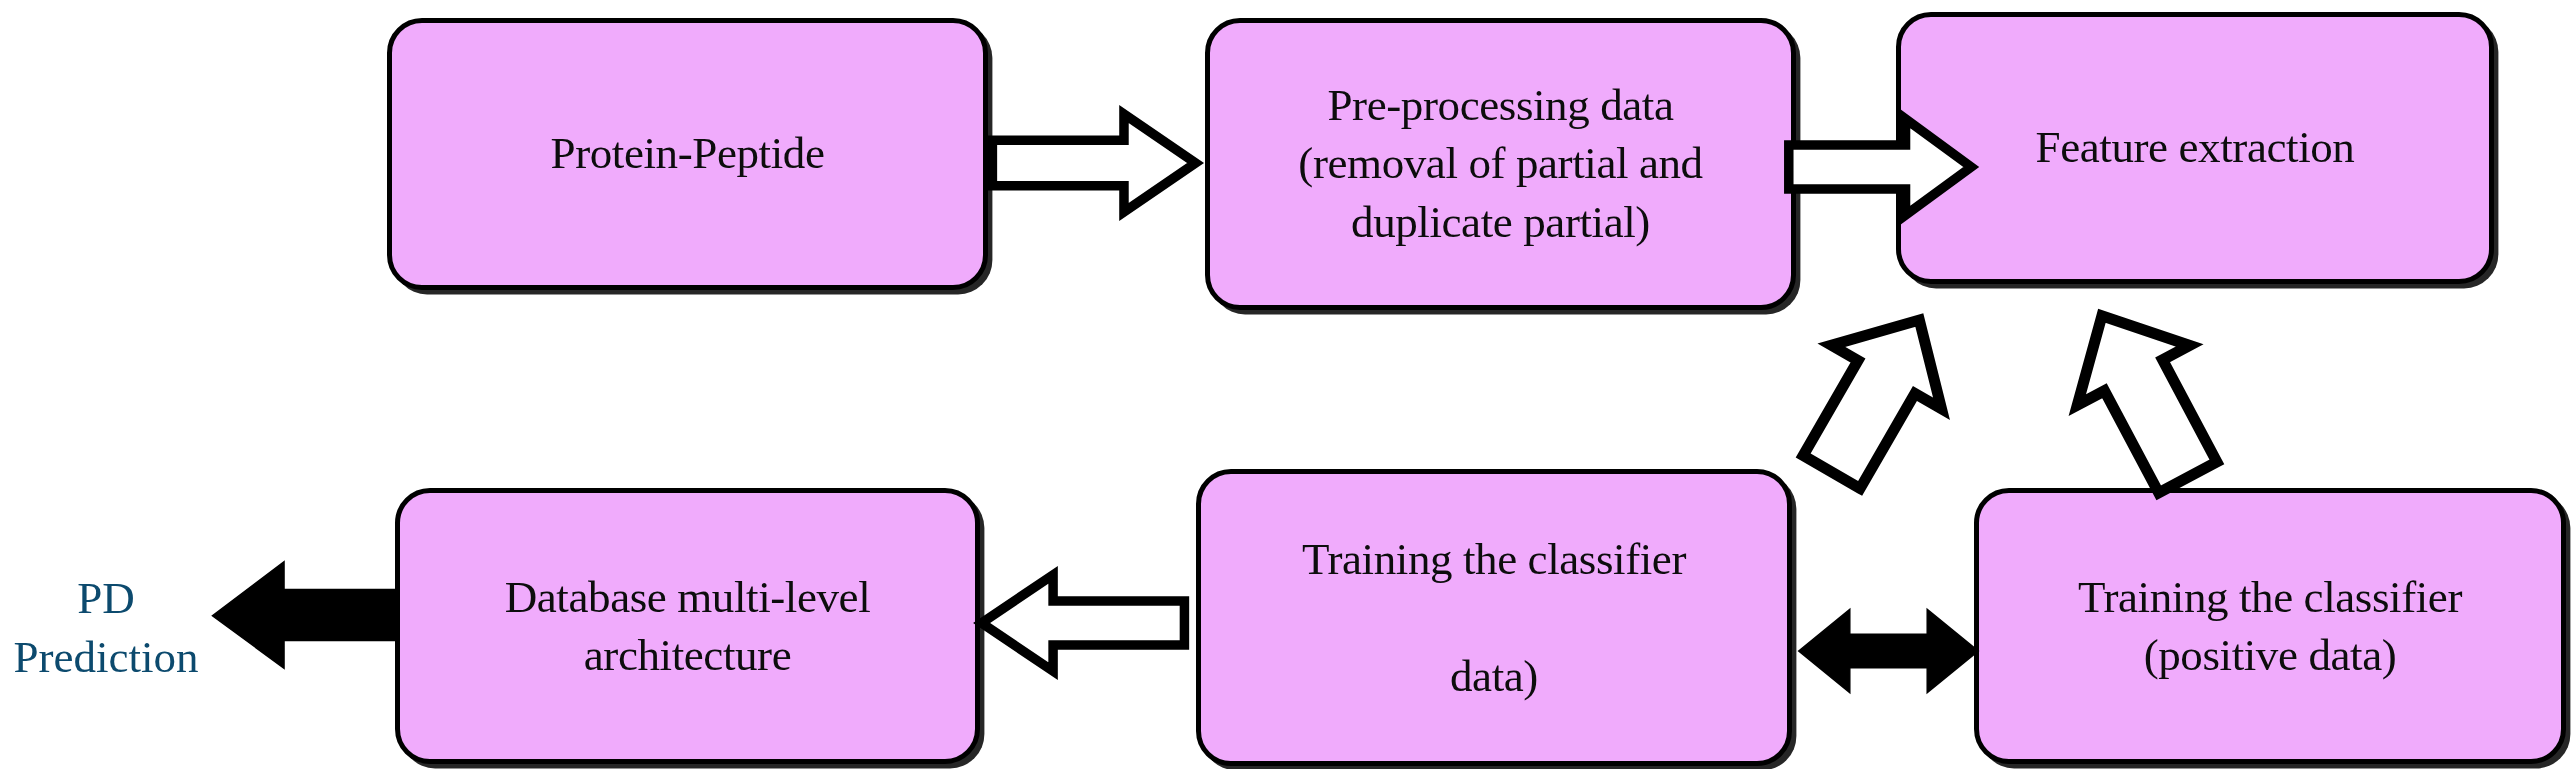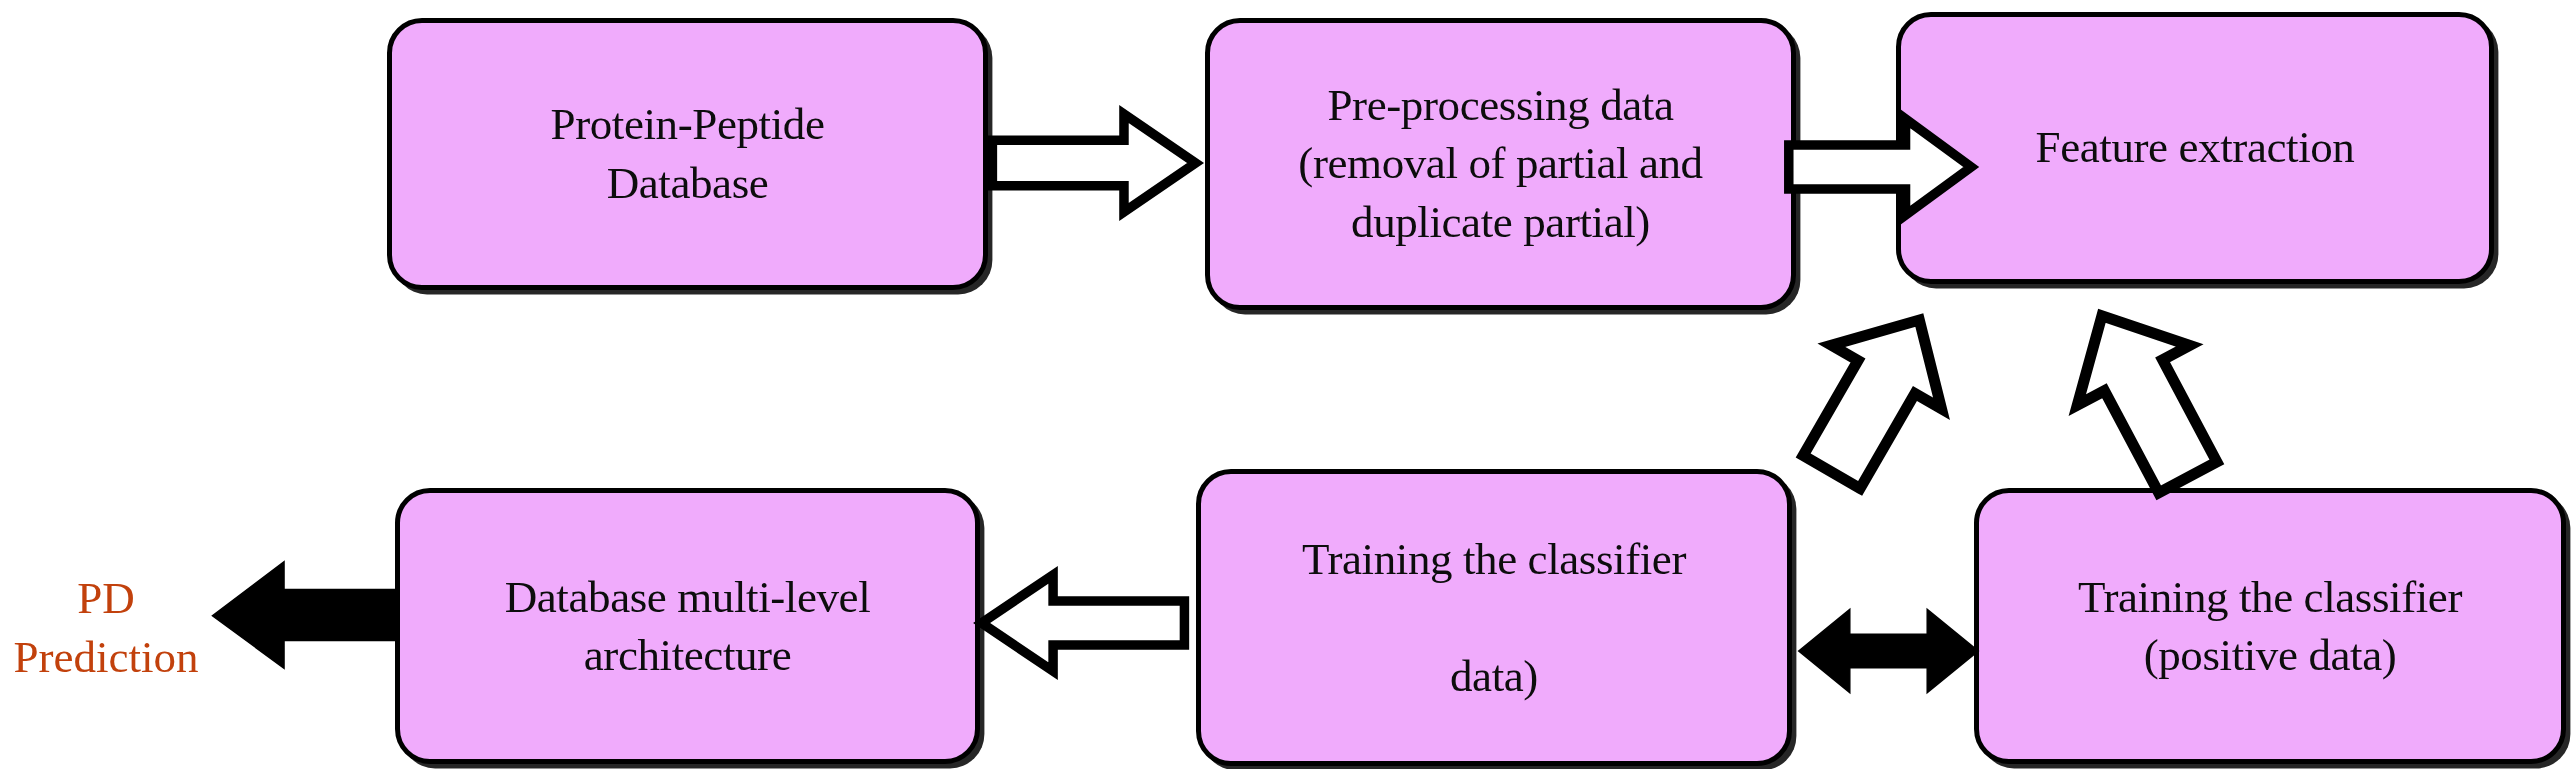--- a/index.html
+++ b/index.html
@@ -61,31 +61,31 @@
 
   
   #pd-prediction {
     position: absolute;
     left: 0px;
     top: 569px;
     width: 212px;
     text-align: center;
     font-size: 45px;
     line-height: 1.30;
-    color: #c2410c;
+    color: #0c4a6e;
     font-family: "Liberation Serif", "DejaVu Serif", serif;
   }
 </style>
 </head>
 <body>
 
 <div id="canvas">
 
   <div class="node" id="node-database">
-    <div class="label"><span>Protein-Peptide</span><br><span>Database</span></div>
+    <div class="label"><span>Protein-Peptide</span><br></div>
   </div>
 
   <div class="node" id="node-preprocessing">
     <div class="label"><span>Pre-processing data</span><br><span>(removal of partial and</span><br><span>duplicate partial)</span></div>
   </div>
 
   <div class="node" id="node-feature">
     <div class="label"><span>Feature extraction</span></div>
   </div>
 

